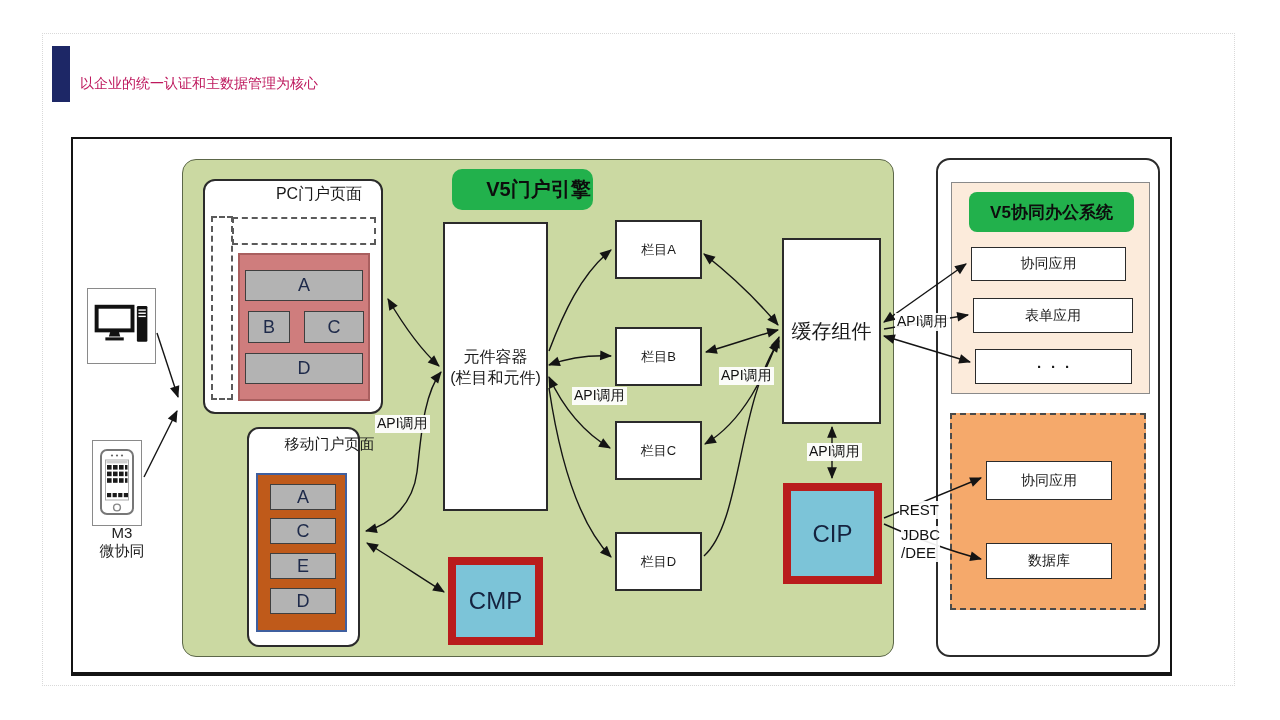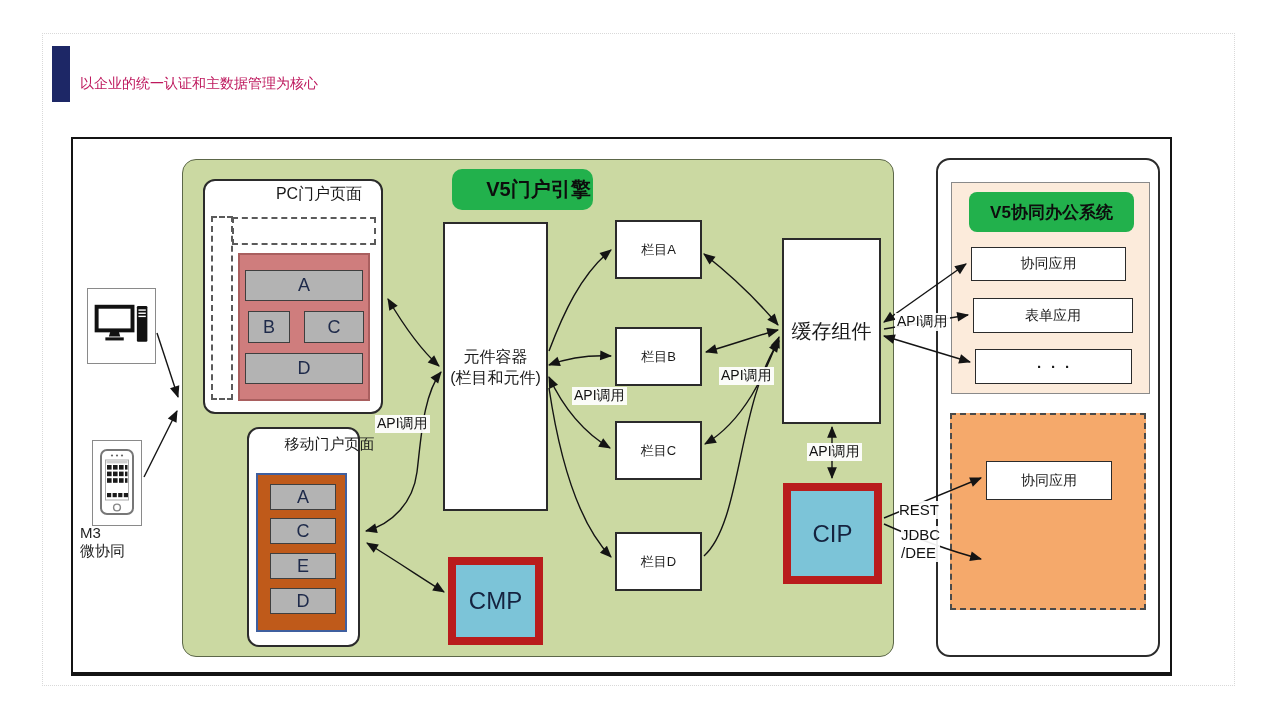--- a/index.html
+++ b/index.html
@@ -7,21 +7,21 @@
        font-family:"Liberation Sans","DejaVu Sans",sans-serif;color:#1a1a1a;}
   #canvas{position:absolute;inset:0;width:1280px;height:720px;}
   .abs{position:absolute;box-sizing:border-box;}
   .center{display:flex;align-items:center;justify-content:center;text-align:center;}
   .dotted-frame{border:1px dotted #d9d9d9;}
   .accent-bar{background:#1d2766;}
   .page-title{font-size:25px;color:#8d8d8d;white-space:nowrap;}
   .page-subtitle{font-size:14px;color:#be185d;white-space:nowrap;}
   .diagram-frame{border:2px solid #141414;border-bottom-width:4px;background:#fff;}
   .client-box{border:1px solid #8a8a8a;background:#fff;}
-  .m3-label{font-size:15px;line-height:18px;color:#222;}
+  .m3-label{font-size:15px;line-height:18px;text-align:center;color:#222;}
   .engine-panel{background:#cbd9a2;border:1.5px solid #5c6749;border-radius:14px;}
   .badge{background:#22b14c;border-radius:10px;font-weight:bold;color:#0d0d0d;}
   .panel-white{background:#fff;border:2px solid #2b2b2b;border-radius:12px;}
   .panel-title{font-size:16px;color:#1a1a1a;margin-left:26px;}
   .dashed-zone{border:2px dashed #5a5a5a;background:transparent;}
   .pink-grid{background:#cf7d7d;border:2px solid #a95f5f;}
   .orange-grid{background:#bf5a1a;border:2px solid #3f5f9f;}
   .gray-block{background:#b3b3b3;border:1px solid #3f3f3f;color:#1e2a4a;font-size:18px;}
   .white-box{background:#fff;border:2px solid #2b2b2b;}
   .thin-box{background:#fff;border:1px solid #2b2b2b;}
@@ -134,20 +134,21 @@
 
   <div class="abs right-container" style="left:936px;top:158px;width:224px;height:499px;"></div>
   <div class="abs peach-panel" style="left:951px;top:182px;width:199px;height:212px;"></div>
   <div class="abs badge center office-badge" style="left:969px;top:192px;width:165px;height:40px;">V5协同办公系统</div>
   <div class="abs thin-box center app-box" style="left:971px;top:247px;width:155px;height:34px;">协同应用</div>
   <div class="abs thin-box center app-box" style="left:973px;top:298px;width:160px;height:35px;">表单应用</div>
   <div class="abs thin-box center app-box dots" style="left:975px;top:349px;width:157px;height:35px;">···</div>
 
   <div class="abs external-panel" style="left:950px;top:413px;width:196px;height:197px;"></div>
   <div class="abs thin-box center app-box" style="left:986px;top:461px;width:126px;height:39px;">协同应用</div>
+  <div class="abs thin-box center app-box" style="left:986px;top:543px;width:126px;height:36px;">数据库</div>
 
   <svg class="arrows" width="1280" height="720" viewBox="0 0 1280 720">
     <defs>
       <marker id="ah" viewBox="0 0 12 10" markerWidth="13" markerHeight="11" refX="10.5" refY="5" orient="auto-start-reverse" markerUnits="userSpaceOnUse">
         <path d="M0.5,0.5 L11.5,5 L0.5,9.5 Z" fill="#141414"></path>
       </marker>
     </defs>
     <g fill="none" stroke="#141414" stroke-width="1.4">
       <path d="M157,333 L178,397" marker-end="url(#ah)"></path>
       <path d="M144,477 L177,411" marker-end="url(#ah)"></path>

